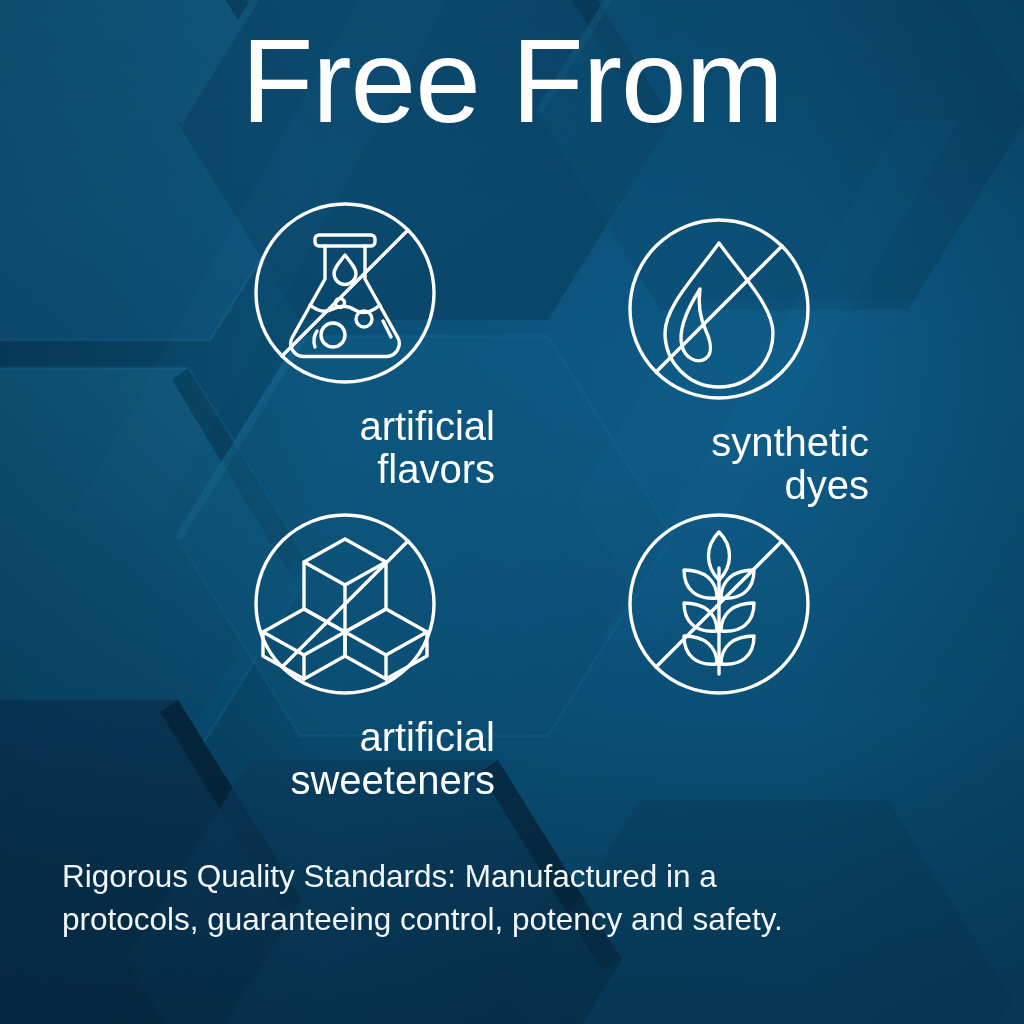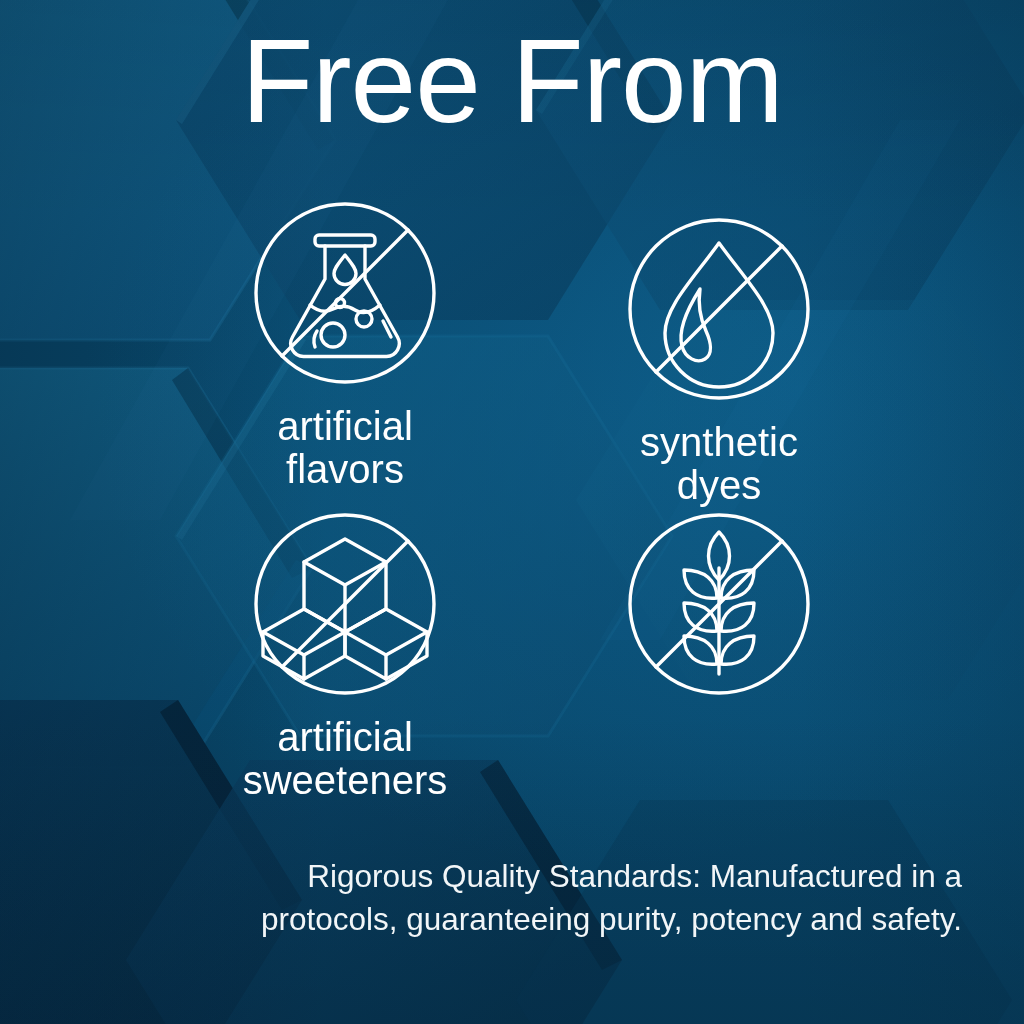--- a/index.html
+++ b/index.html
@@ -55,21 +55,21 @@
     font-size: 118px;
     font-weight: 300;
     letter-spacing: -1px;
     line-height: 1.0;
     white-space: nowrap;
   }
 
   .badge {
     position: absolute;
     width: 300px;
-    text-align: center;
+    text-align: right;
   }
   .badge-icon {
     display: block;
     margin: 0 auto;
   }
   .badge-label {
     display: block;
     color: #ffffff;
     font-weight: 300;
     font-size: 40px;
@@ -81,21 +81,21 @@
   #badge-artificial-flavors    { left: 195px; top: 195px; }
   #badge-synthetic-dyes        { left: 569px; top: 211px; }
   #badge-artificial-sweeteners { left: 195px; top: 506px; }
   #badge-gluten                { left: 569px; top: 506px; }
 
   #footer {
     position: absolute;
     left: 62px;
     top: 855px;
     width: 900px;
-    text-align: right;
+    text-align: left;
     color: #f2f6f8;
     font-weight: 300;
     font-size: 31.5px;
     line-height: 1.38;
   }
   #footer .fline { display: block; white-space: nowrap; }
 </style>
 </head>
 <body>
 
@@ -265,17 +265,17 @@
         </g>
         <g fill="none" stroke="#ffffff" stroke-width="3.4" stroke-linecap="round">
           <circle cx="98" cy="98" r="89"></circle>
           <line x1="161" y1="35" x2="35" y2="161"></line>
         </g>
       </svg>
     </div>
 
     <div id="footer">
       <span class="fline">Rigorous Quality Standards: Manufactured in a</span>
-      <span class="fline">protocols, guaranteeing purity, potency and safety.</span>
+      <span class="fline">protocols, guaranteeing control, potency and safety.</span>
     </div>
 
   </div>
 </div>
 
 </body></html>

